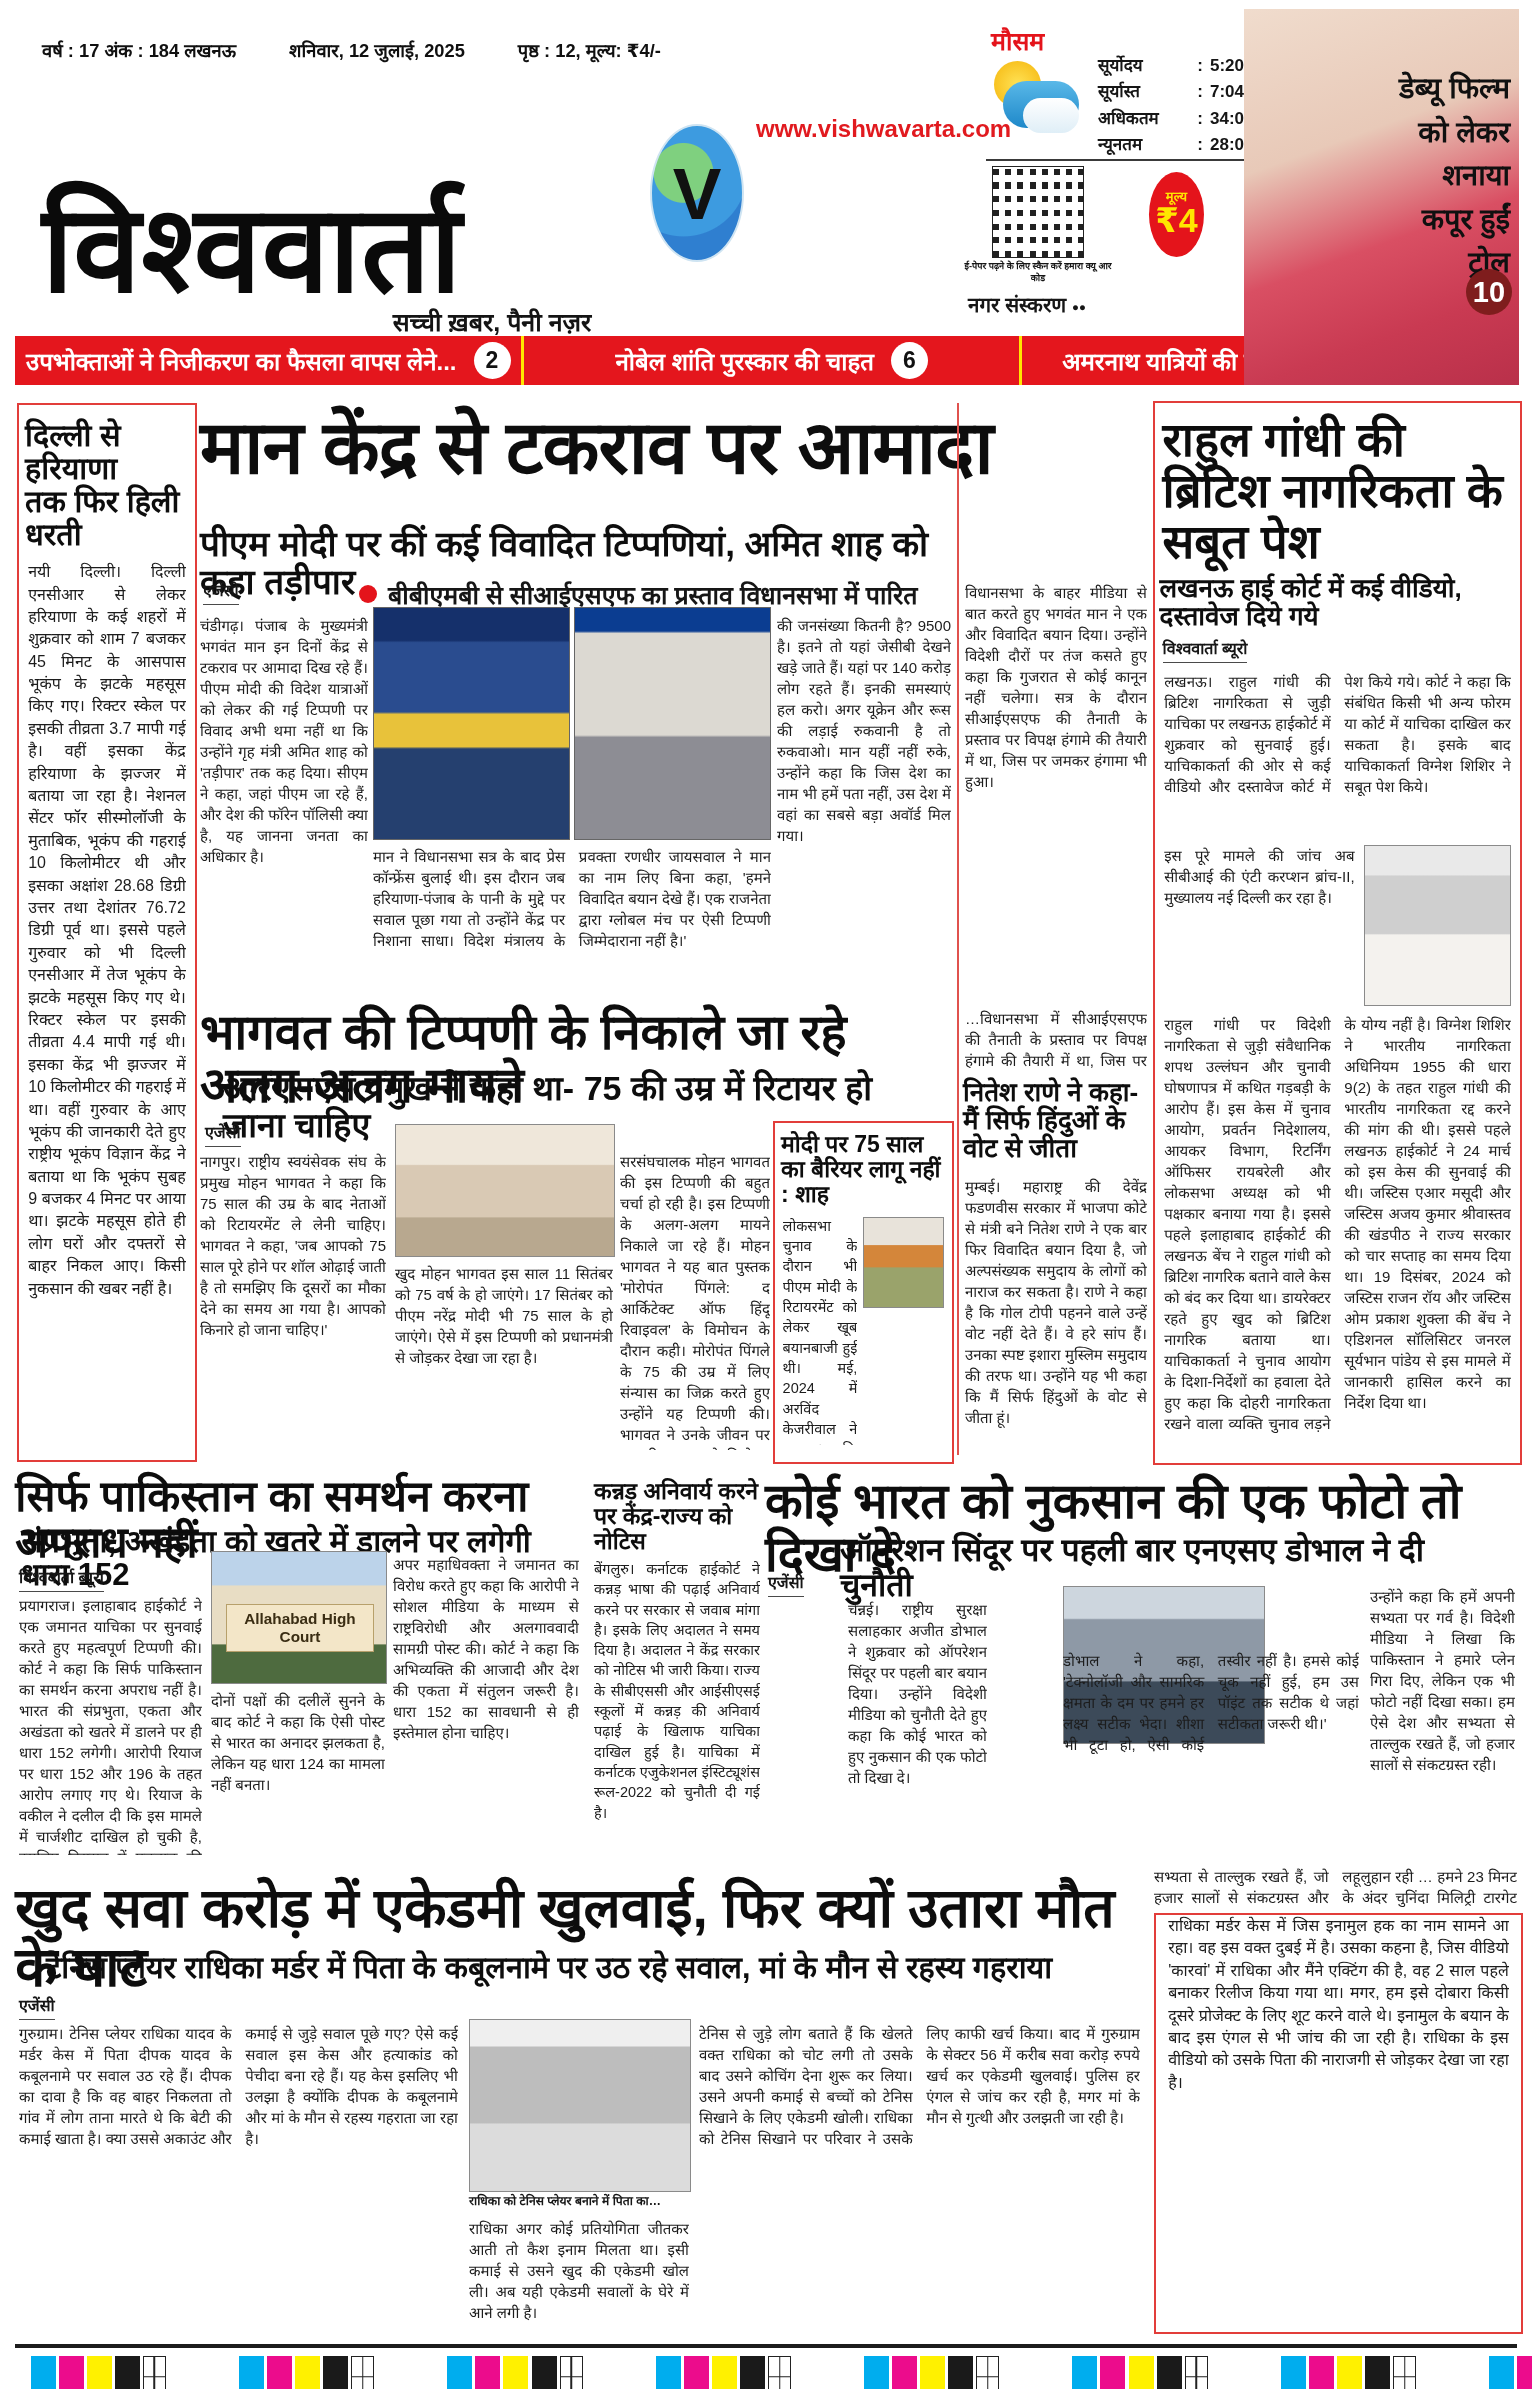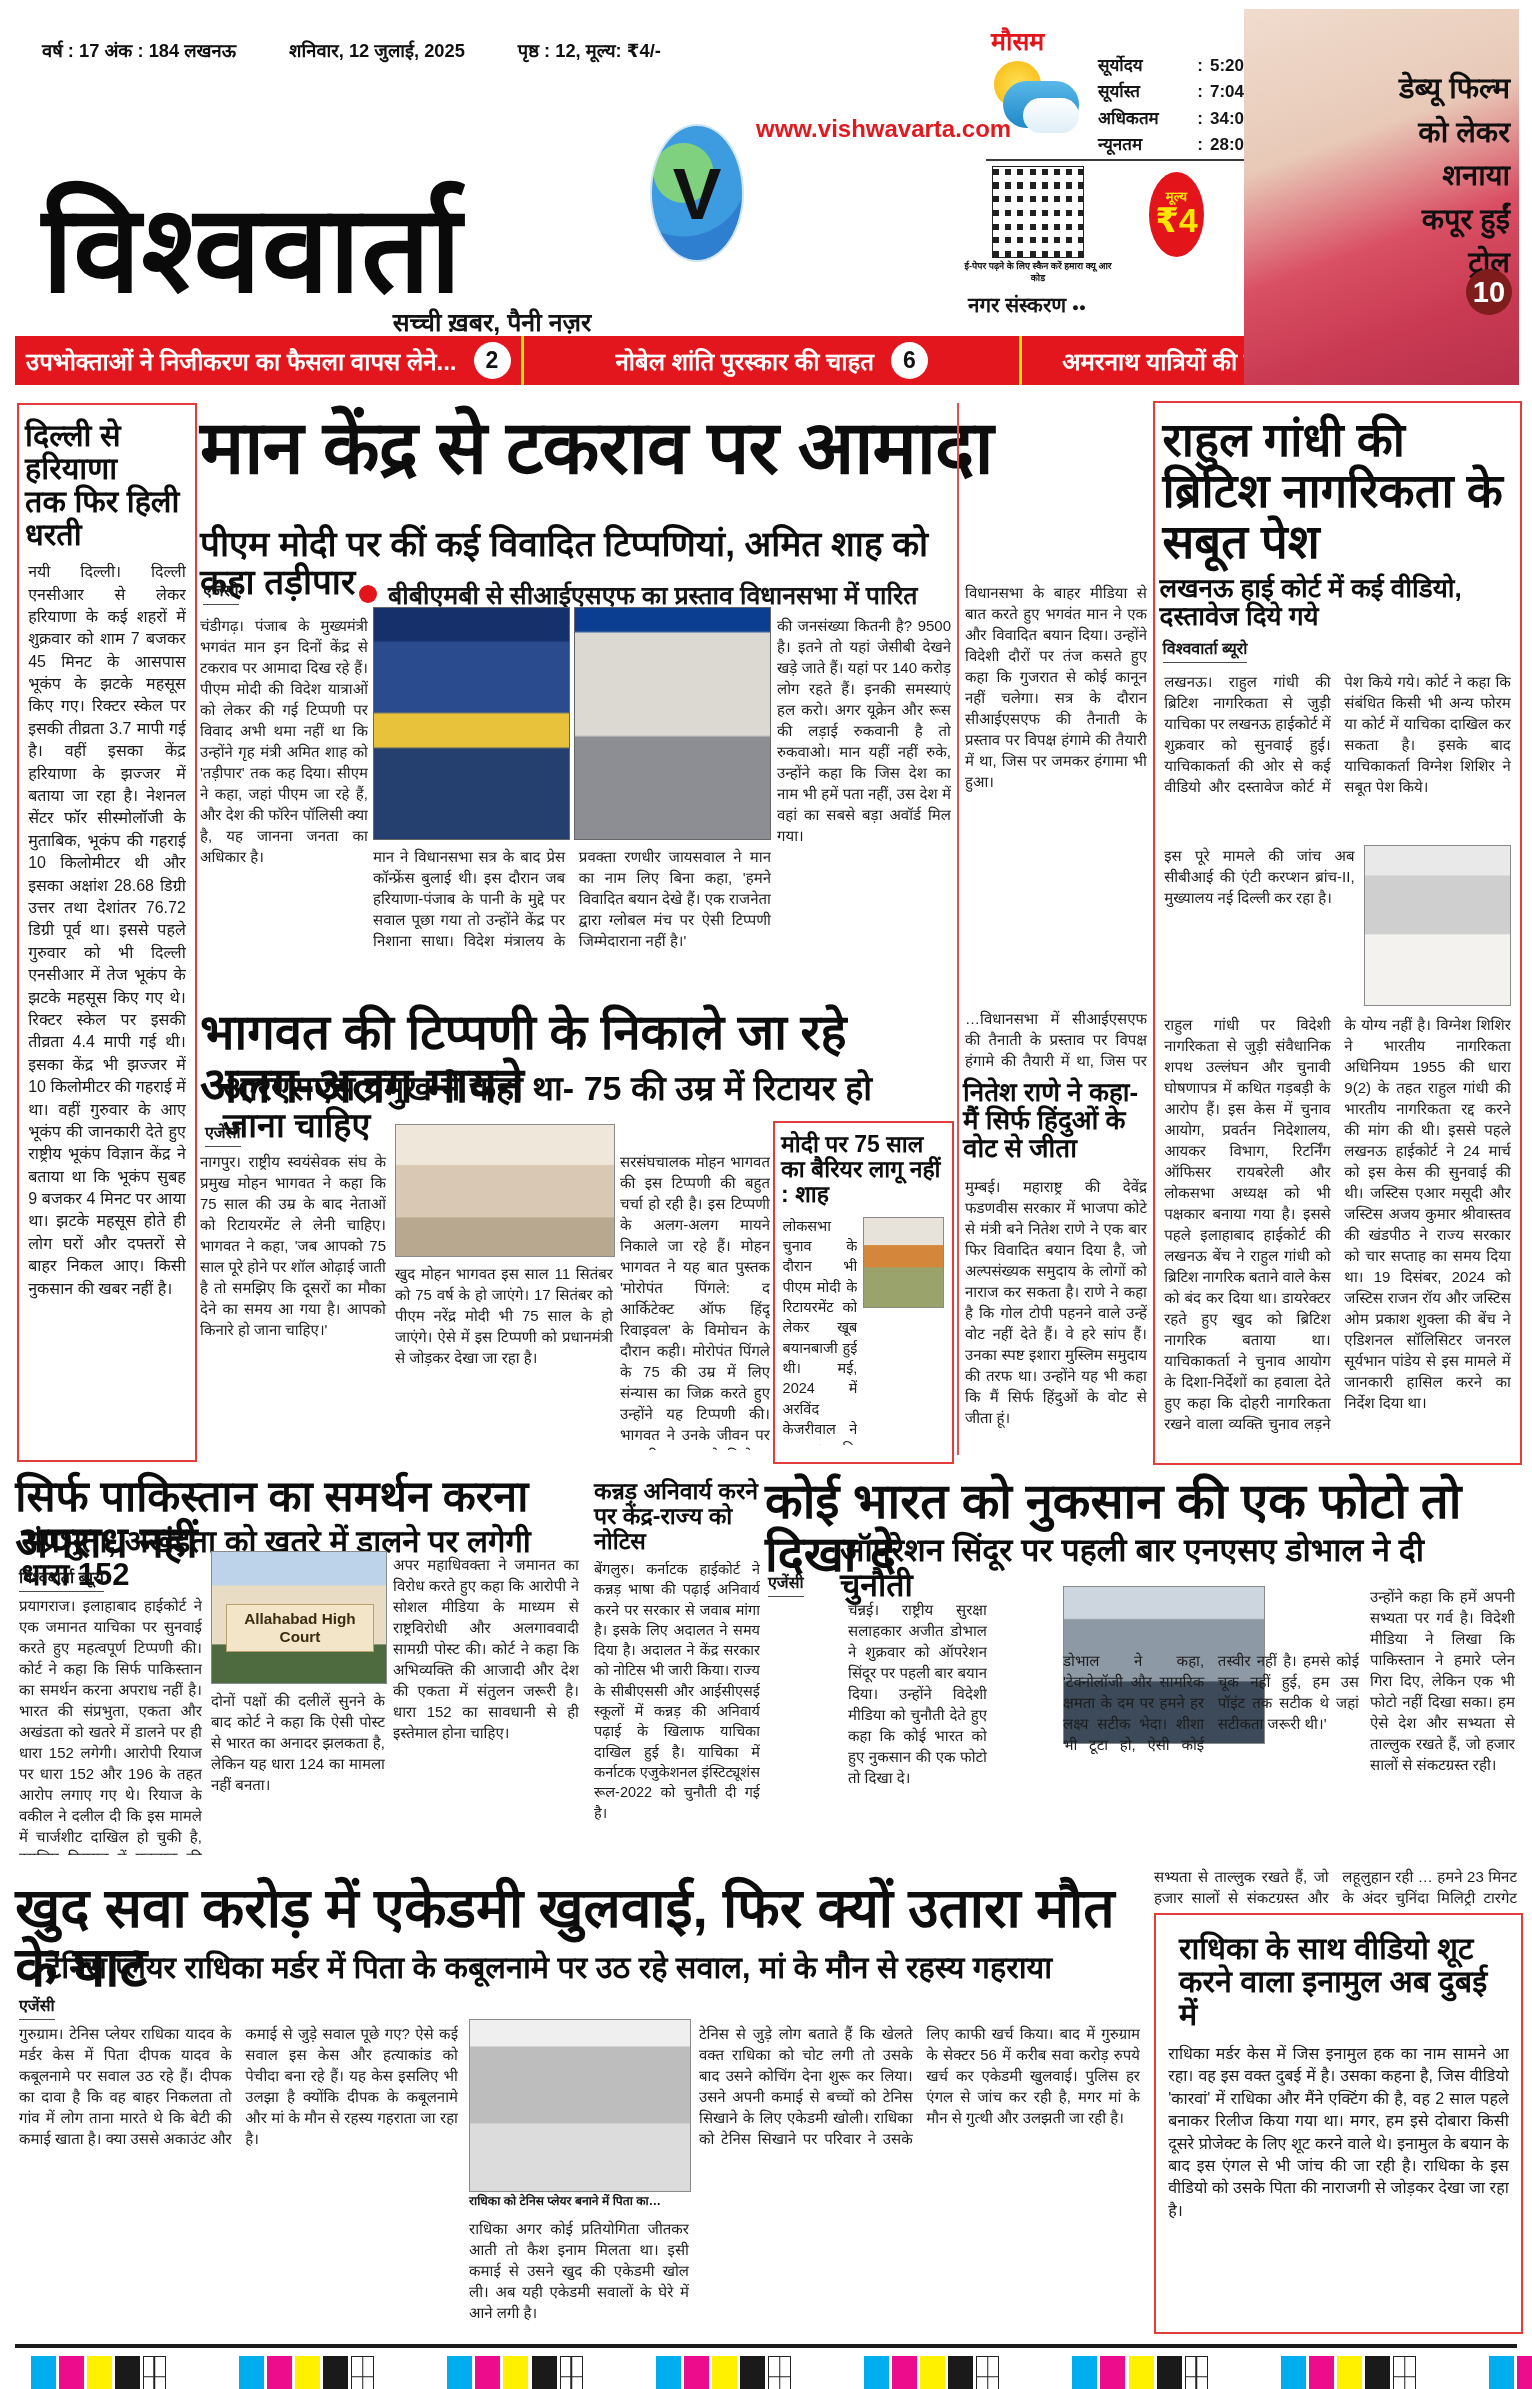--- a/index.html
+++ b/index.html
@@ -231,21 +231,20 @@
   <div class="abs hl center" style="left:15.3px;top:1879px;width:1130px;font-size:55px;">खुद सवा करोड़ में एकेडमी खुलवाई, फिर क्यों उतारा मौत के घाट</div>
   <div class="abs hl center" style="left:46px;top:1951px;width:1069px;font-size:30.5px;font-weight:800;">टेनिस प्लेयर राधिका मर्डर में पिता के कबूलनामे पर उठ रहे सवाल, मां के मौन से रहस्य गहराया</div>
   <div class="abs byline" style="left:19px;top:1994px;">एजेंसी</div>
   <div class="abs body-txt cols2" style="left:19px;top:2023px;width:439px;height:304px;">गुरुग्राम। टेनिस प्लेयर राधिका यादव के मर्डर केस में पिता दीपक यादव के कबूलनामे पर सवाल उठ रहे हैं। दीपक का दावा है कि वह बाहर निकलता तो गांव में लोग ताना मारते थे कि बेटी की कमाई खाता है। क्या उससे अकाउंट और कमाई से जुड़े सवाल पूछे गए? ऐसे कई सवाल इस केस और हत्याकांड को पेचीदा बना रहे हैं। यह केस इसलिए भी उलझा है क्योंकि दीपक के कबूलनामे और मां के मौन से रहस्य गहराता जा रहा है।</div>
   <div class="abs photo" style="left:469px;top:2019px;width:220px;height:171px;background:linear-gradient(180deg,#efefef 0 15%,#bdbdbd 16% 60%,#dcdcdc 61%);filter:grayscale(1);"></div>
   <div class="abs center" style="left:469px;top:2192px;width:220px;font-size:12.2px;font-weight:700;">राधिका को टेनिस प्लेयर बनाने में पिता का…</div>
   <div class="abs body-txt" style="left:469px;top:2218px;width:220px;height:111px;">राधिका अगर कोई प्रतियोगिता जीतकर आती तो कैश इनाम मिलता था। इसी कमाई से उसने खुद की एकेडमी खोल ली। अब यही एकेडमी सवालों के घेरे में आने लगी है।</div>
   <div class="abs body-txt cols2" style="left:699px;top:2023px;width:441px;height:304px;">टेनिस से जुड़े लोग बताते हैं कि खेलते वक्त राधिका को चोट लगी तो उसके बाद उसने कोचिंग देना शुरू कर लिया। उसने अपनी कमाई से बच्चों को टेनिस सिखाने के लिए एकेडमी खोली। राधिका को टेनिस सिखाने पर परिवार ने उसके लिए काफी खर्च किया। बाद में गुरुग्राम के सेक्टर 56 में करीब सवा करोड़ रुपये खर्च कर एकेडमी खुलवाई। पुलिस हर एंगल से जांच कर रही है, मगर मां के मौन से गुत्थी और उलझती जा रही है।</div>
 
   <div class="abs redbox" style="left:1154px;top:1913px;width:365px;height:417px;">
-    <div class="hl center" style="font-size:30.5px;margin:17px 23px 12.2px;">राधिका के साथ वीडियो शूट करने वाला इनामुल अब दुबई में</div>
     <div class="body-txt" style="margin:0 12.2px;font-size:16px;height:290px;">राधिका मर्डर केस में जिस इनामुल हक का नाम सामने आ रहा। वह इस वक्त दुबई में है। उसका कहना है, जिस वीडियो 'कारवां' में राधिका और मैंने एक्टिंग की है, वह 2 साल पहले बनाकर रिलीज किया गया था। मगर, हम इसे दोबारा किसी दूसरे प्रोजेक्ट के लिए शूट करने वाले थे। इनामुल के बयान के बाद इस एंगल से भी जांच की जा रही है। राधिका के इस वीडियो को उसके पिता की नाराजगी से जोड़कर देखा जा रहा है।</div>
   </div>
 
   <div class="abs" style="left:15.3px;top:2344px;width:1502px;height:3.8px;background:#1c1c1c;"></div>
   <div class="abs pb-strip" style="left:30.5px;top:2356px;">
       <div class="pb-group">
         <div class="pb-block" style="background: rgb(0, 173, 238);"></div>
         <div class="pb-block" style="background: rgb(236, 12, 140);"></div>
         <div class="pb-block" style="background: rgb(255, 241, 0);"></div>
         <div class="pb-block" style="background: rgb(26, 26, 26);"></div>

